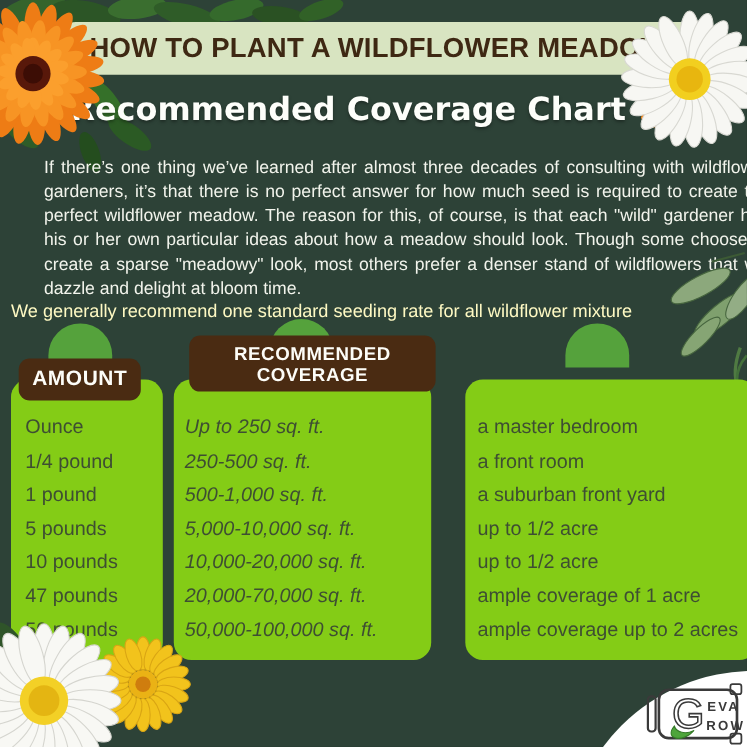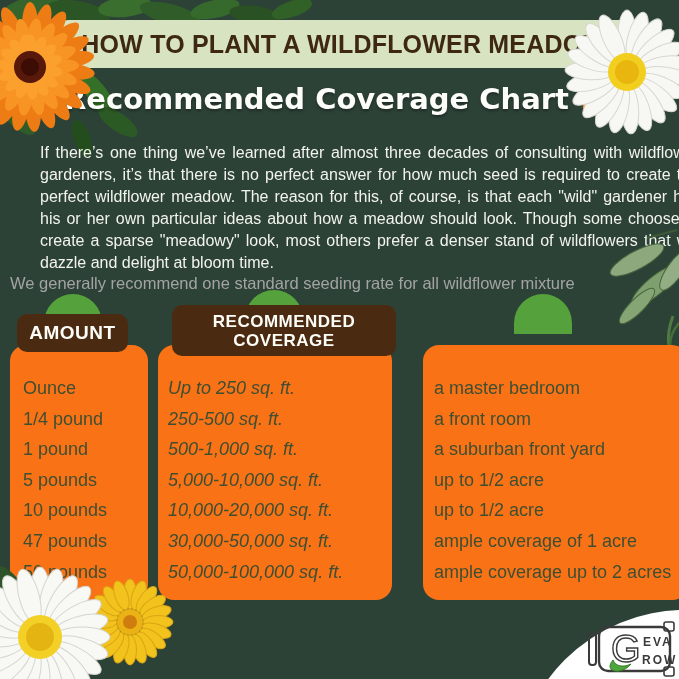--- a/index.html
+++ b/index.html
@@ -23,49 +23,49 @@
   .heading-row h2{
     margin:0;font-family:"DejaVu Sans",sans-serif;font-size:29px;font-weight:800;color:#fdfefa;
     text-shadow:0 2px 3px rgba(0,0,0,.35);white-space:nowrap;
   }
   
   .intro{
     position:absolute;left:10px;top:126px;width:659px;color:#f2f4ec;
     font-size:16px;line-height:22px;text-align:justify;z-index:2;margin-left:30px;
   }
   .note{
-    position:absolute;left:10px;top:255px;width:640px;color:#a3a3a3;
+    position:absolute;left:10px;top:255px;width:640px;color:#fef9c3;
     font-size:16.5px;line-height:22px;z-index:2;
   }
   
   .dome{
     position:absolute;width:58px;height:40px;background:#55a23c;
     border-radius:29px 29px 0 0;z-index:4;
   }
   .col-header{
     position:absolute;background:#4a2b12;border-radius:10px;z-index:5;
     display:flex;align-items:center;justify-content:center;text-align:center;
     color:#fdfdf8;font-weight:700;letter-spacing:.5px;
   }
   .card{
-    position:absolute;top:345px;height:255px;background:#f97316;border-radius:16px;z-index:3;
+    position:absolute;top:345px;height:255px;background:#84cc16;border-radius:16px;z-index:3;
   }
   .card ul{
     list-style:none;margin:0;padding:28px 0 0 0;
   }
   .card li{
     height:30.6px;line-height:30.6px;font-size:18px;color:#3e4e33;white-space:nowrap;
   }
   #card-amount{left:10px;width:138px;}
   #card-coverage{left:158px;width:234px;}
   #card-example{left:403px;width:265px;margin-left:20px;}
   #card-amount li{padding-left:13px;}
   #card-coverage li{padding-left:10px;font-style:italic;}
   #card-example li{padding-left:11px;}
-  #hdr-amount{left:17px;top:314px;width:111px;height:38px;font-size:19px;}
+  #hdr-amount{left:17px;top:326px;width:111px;height:38px;font-size:19px;}
   #hdr-coverage{left:172px;top:305px;width:224px;height:51px;font-size:17px;line-height:19px;padding:0 14px;box-sizing:border-box;}
   #hdr-example{left:453px;top:314px;width:180px;height:38px;font-size:19px;}
   #dome-amount{left:44px;top:294px;}
   #dome-coverage{left:245px;top:290px;}
   #dome-example{left:514px;top:294px;}
   
   .decor{position:absolute;}
   .white-circle{
     position:absolute;left:515px;top:610px;width:340px;height:340px;border-radius:50%;
     background:#ffffff;z-index:6;
@@ -267,21 +267,21 @@
       <li>50 pounds</li>
     </ul>
   </div>
   <div class="card" id="card-coverage">
     <ul>
       <li>Up to 250 sq. ft.</li>
       <li>250-500 sq. ft.</li>
       <li>500-1,000 sq. ft.</li>
       <li>5,000-10,000 sq. ft.</li>
       <li>10,000-20,000 sq. ft.</li>
-      <li>30,000-50,000 sq. ft.</li>
+      <li>20,000-70,000 sq. ft.</li>
       <li>50,000-100,000 sq. ft.</li>
     </ul>
   </div>
   <div class="card" id="card-example">
     <ul>
       <li>a master bedroom</li>
       <li>a front room</li>
       <li>a suburban front yard</li>
       <li>up to 1/2 acre</li>
       <li>up to 1/2 acre</li>

